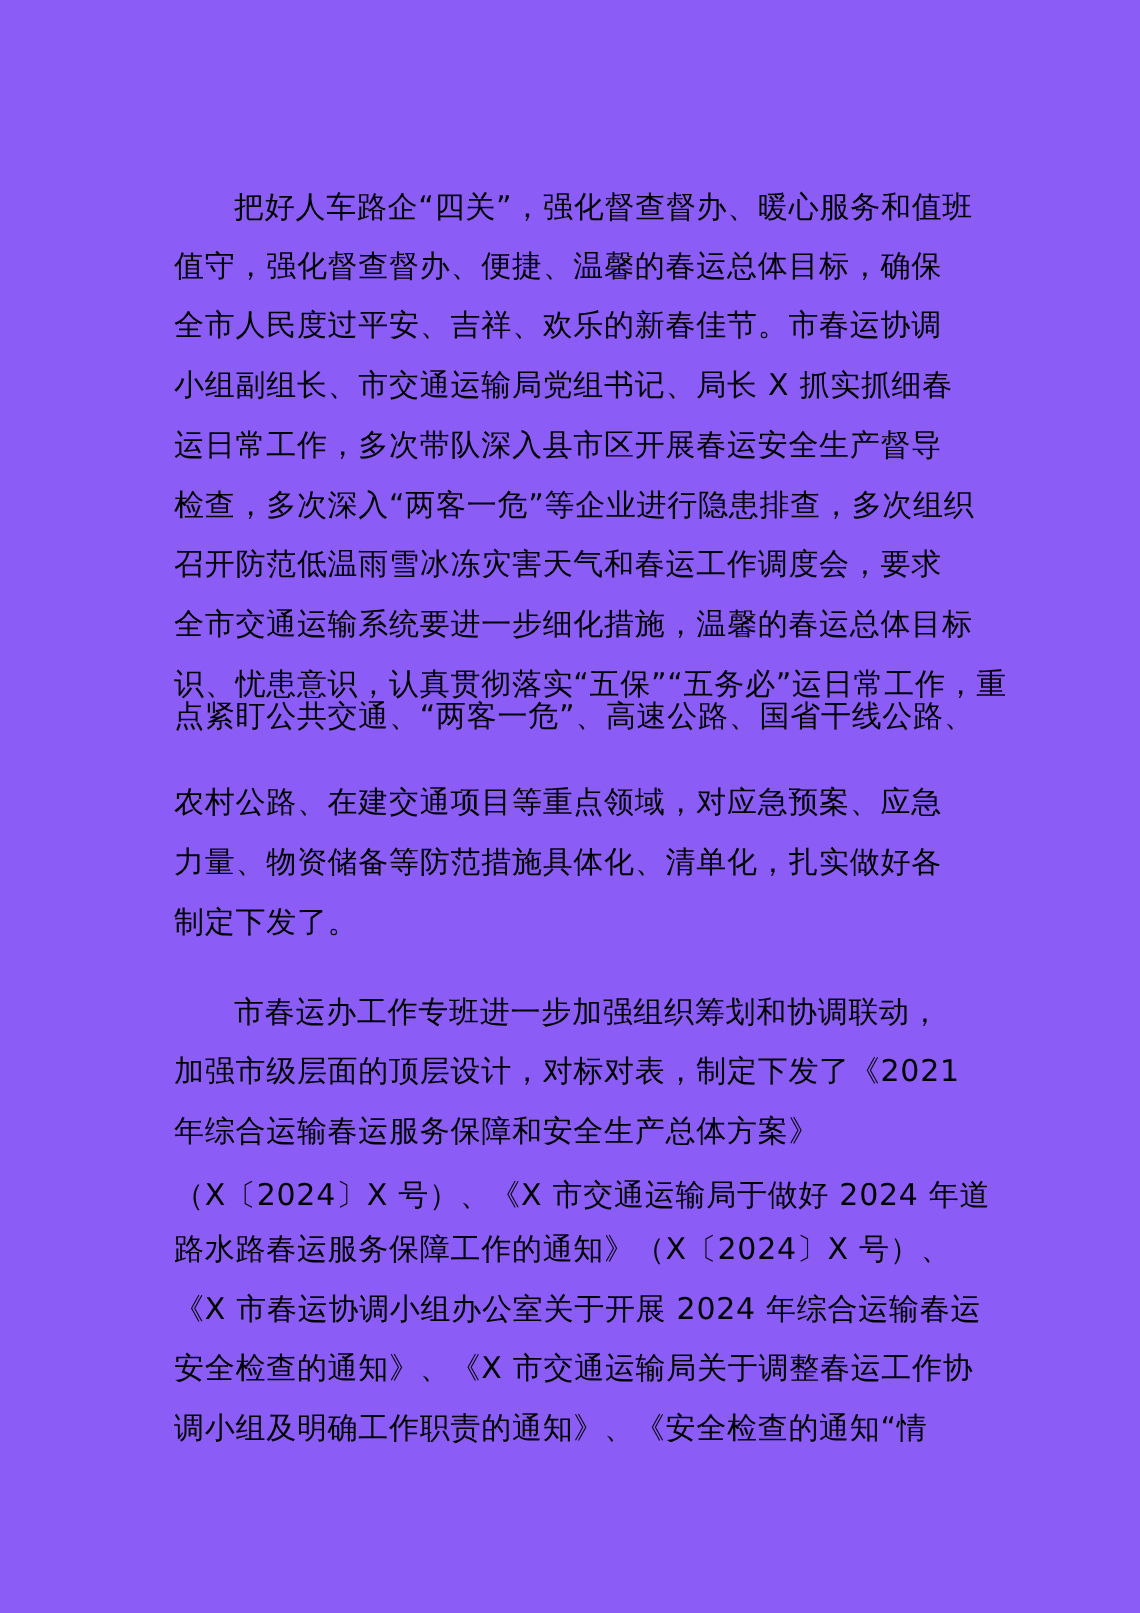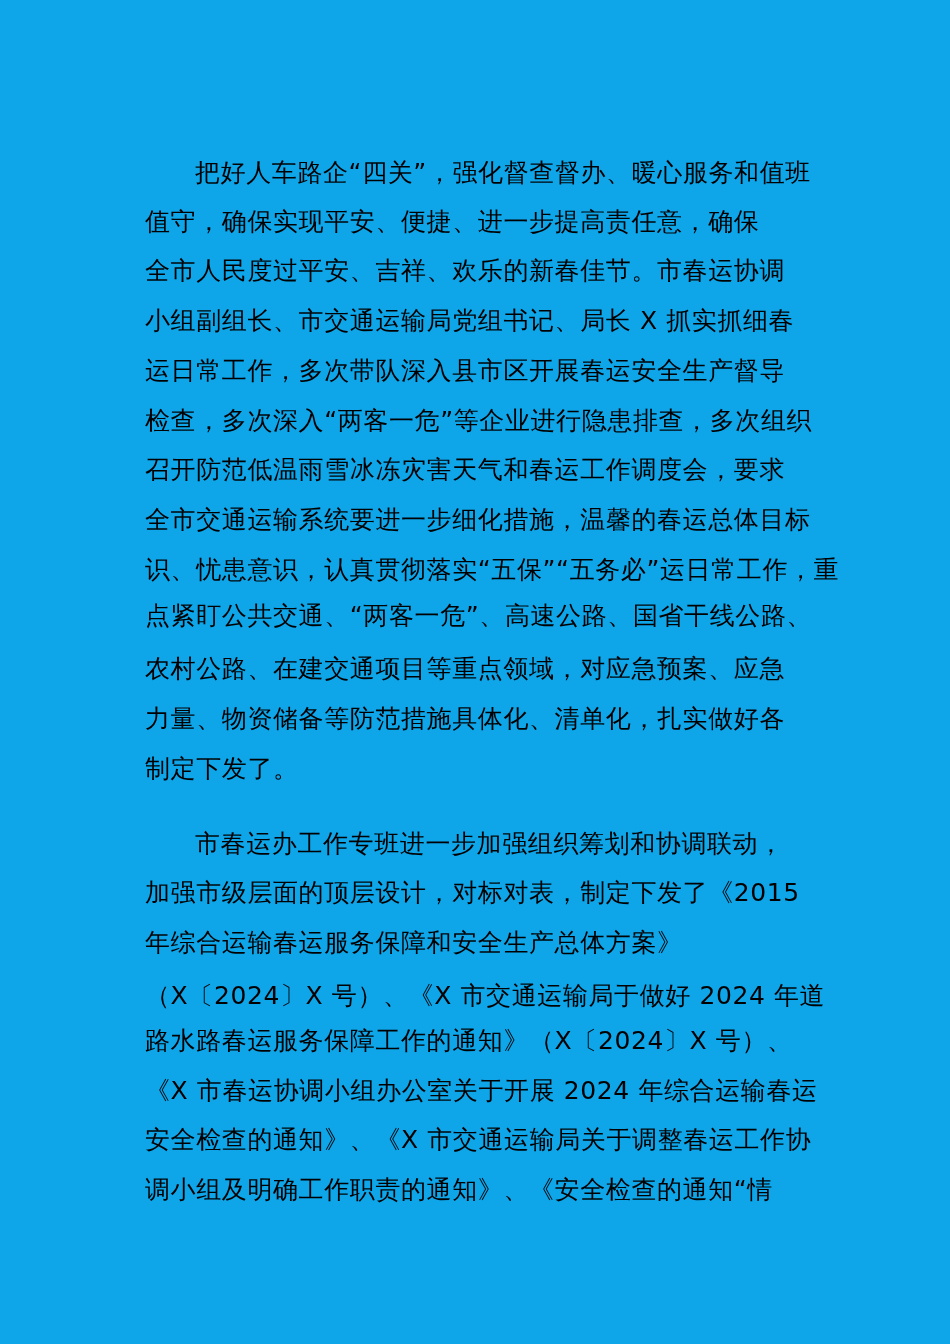--- a/index.html
+++ b/index.html
@@ -12,56 +12,56 @@
       height: 1344px;
       position: relative;
       overflow: hidden;
       font-family: "DejaVu Sans", "Liberation Sans", sans-serif;
       color: #000000;
     }
     .page {
       position: absolute;
       left: 0; top: 0;
       width: 950px; height: 1344px;
-      background: #0ea5e9;
+      background: #8b5cf6;
     }
     .line {
       position: absolute;
       left: 145px;
       white-space: nowrap;
       font-size: 25px;
       line-height: 32px;
       letter-spacing: 0.6px;
     }
     .line.indent { left: 195px; }
   </style>
 </head>
 <body>
 
 <div class="page">
 
   <div>
     <div class="line indent" style="top:157px">把好人车路企“四关”，强化督查督办、暖心服务和值班</div>
-    <div class="line" style="top:206px">值守，确保实现平安、便捷、进一步提高责任意，确保</div>
+    <div class="line" style="top:206px">值守，强化督查督办、便捷、温馨的春运总体目标，确保</div>
     <div class="line" style="top:255px">全市人民度过平安、吉祥、欢乐的新春佳节。市春运协调</div>
     <div class="line" style="top:305px">小组副组长、市交通运输局党组书记、局长 X 抓实抓细春</div>
     <div class="line" style="top:355px">运日常工作，多次带队深入县市区开展春运安全生产督导</div>
     <div class="line" style="top:405px">检查，多次深入“两客一危”等企业进行隐患排查，多次组织</div>
     <div class="line" style="top:454px">召开防范低温雨雪冰冻灾害天气和春运工作调度会，要求</div>
     <div class="line" style="top:504px">全市交通运输系统要进一步细化措施，温馨的春运总体目标</div>
     <div class="line" style="top:554px">识、忧患意识，认真贯彻落实“五保”“五务必”运日常工作，重</div>
-    <div class="line" style="top:600px">点紧盯公共交通、“两客一危”、高速公路、国省干线公路、</div>
+    <div class="line" style="top:581px">点紧盯公共交通、“两客一危”、高速公路、国省干线公路、</div>
     <div class="line" style="top:653px">农村公路、在建交通项目等重点领域，对应急预案、应急</div>
     <div class="line" style="top:703px">力量、物资储备等防范措施具体化、清单化，扎实做好各</div>
     <div class="line" style="top:753px">制定下发了。</div>
   </div>
 
   <div>
     <div class="line indent" style="top:828px">市春运办工作专班进一步加强组织筹划和协调联动，</div>
-    <div class="line" style="top:877px">加强市级层面的顶层设计，对标对表，制定下发了《2015</div>
+    <div class="line" style="top:877px">加强市级层面的顶层设计，对标对表，制定下发了《2021</div>
     <div class="line" style="top:927px">年综合运输春运服务保障和安全生产总体方案》</div>
     <div class="line" style="top:980px">（X〔2024〕X 号）、《X 市交通运输局于做好 2024 年道</div>
     <div class="line" style="top:1025px">路水路春运服务保障工作的通知》（X〔2024〕X 号）、</div>
     <div class="line" style="top:1075px">《X 市春运协调小组办公室关于开展 2024 年综合运输春运</div>
     <div class="line" style="top:1124px">安全检查的通知》、《X 市交通运输局关于调整春运工作协</div>
     <div class="line" style="top:1174px">调小组及明确工作职责的通知》、《安全检查的通知“情</div>
   </div>
 </div>
 
 </body></html>

